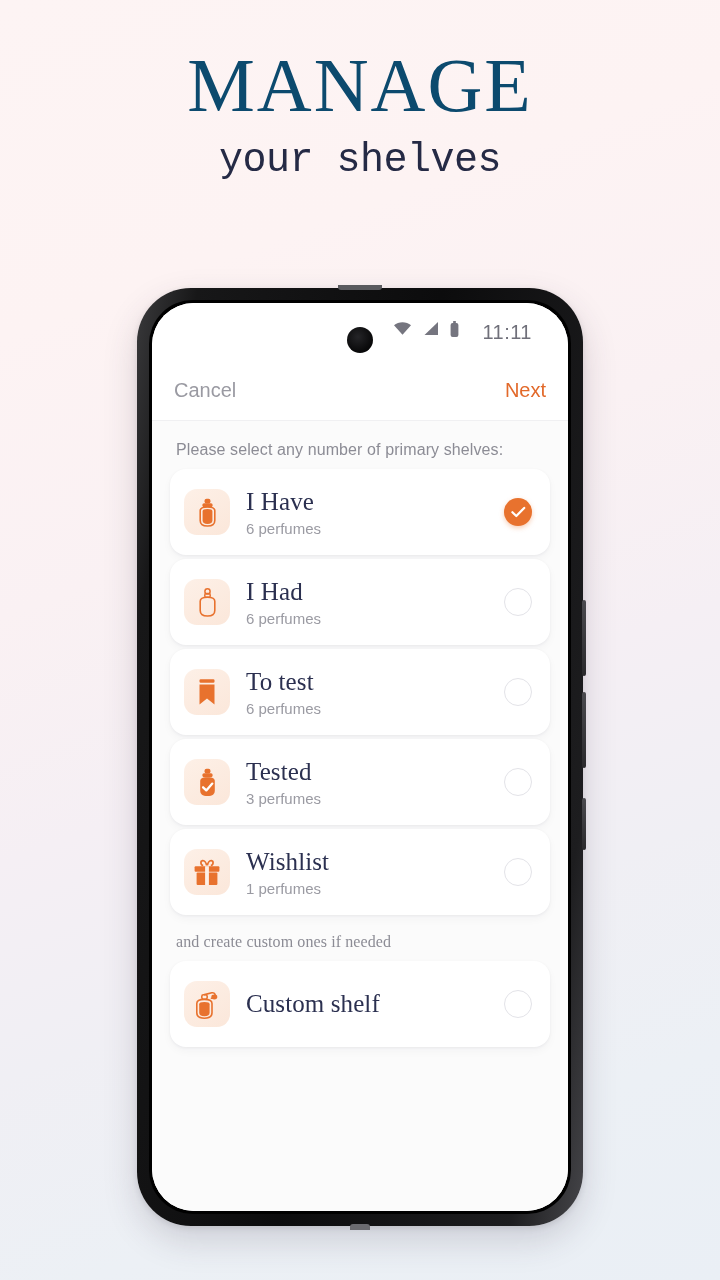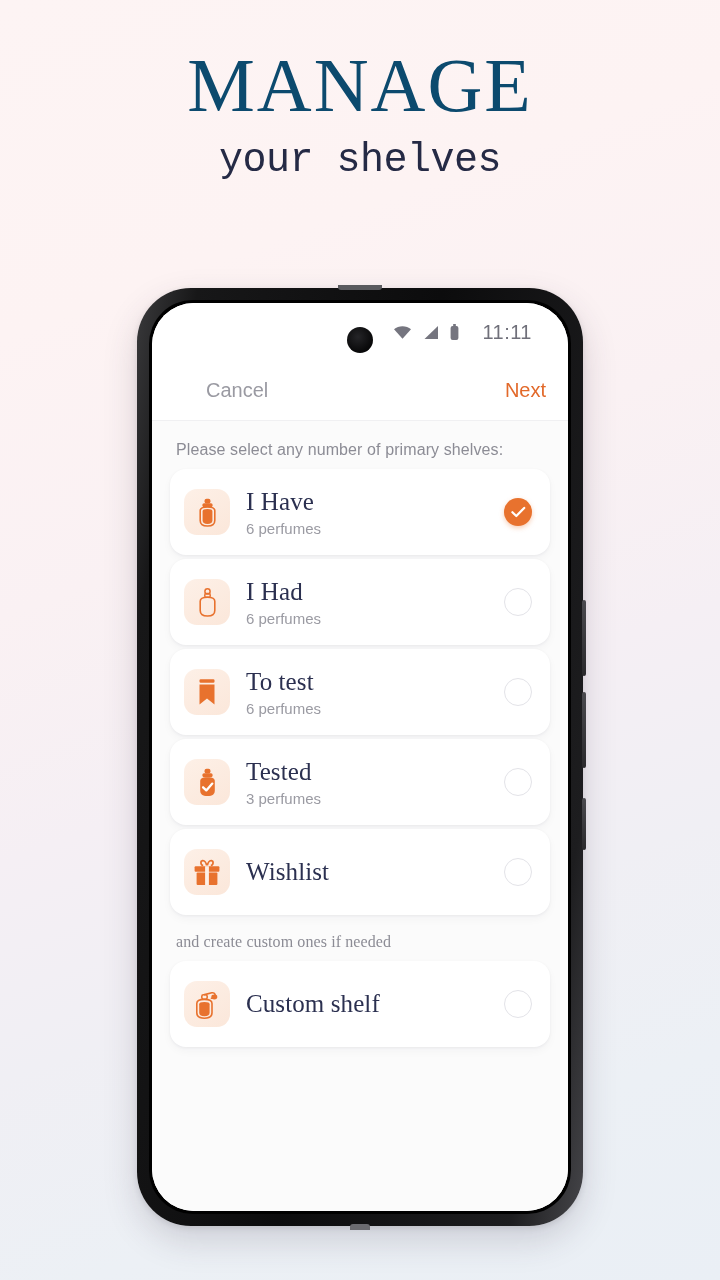--- a/index.html
+++ b/index.html
@@ -89,36 +89,36 @@
     display:flex; align-items:center; justify-content:flex-end;
     padding-right:36px;
     background:#ffffff;
   }
   .punch-hole {
     position:absolute; left:50%; transform:translateX(-50%);
     top:24px;
     width:26px; height:26px; border-radius:50%;
     background:radial-gradient(circle at 42% 38%, #252528 0%, #0b0b0c 62%, #000 100%);
   }
-  .status-icons { display:flex; align-items:flex-end; gap:11px; }
+  .status-icons { display:flex; align-items:flex-start; gap:11px; }
   .ico { display:block; }
   .status-time {
     font-size:20px; color:#70707a; margin-left:12px; letter-spacing:0.5px;
   }
 
   
   .navbar {
     height:60px;
     display:flex; align-items:center; justify-content:space-between;
     padding:0 22px;
     background:#ffffff;
     border-bottom:1px solid #f0f0f2;
   }
   .nav-cancel {
-    font-size:20px; color:#9a9aa2; font-family:"Liberation Sans", sans-serif;margin-left:32px;
+    font-size:20px; color:#9a9aa2; font-family:"Liberation Sans", sans-serif;
   }
   .nav-title {
     font-family:"Liberation Serif", serif;
     font-size:23px; color:#2b3050; letter-spacing:0.2px;
   }
   .nav-next {
     font-size:20px; color:#e2692a; font-family:"Liberation Sans", sans-serif;
   }
 
   
@@ -293,20 +293,21 @@
             <svg width="28" height="27" viewBox="0 0 28 27">
               <path d="M10.2 6.4 C7.6 6.4 7.0 2.0 9.6 1.6 C11.6 1.3 13.2 4.0 13.6 6.4" fill="none" stroke="#e8722e" stroke-width="1.7"></path>
               <path d="M17.8 6.4 C20.4 6.4 21.0 2.0 18.4 1.6 C16.4 1.3 14.8 4.0 14.4 6.4" fill="none" stroke="#e8722e" stroke-width="1.7"></path>
               <rect x="1.6" y="7.2" width="24.8" height="5.6" rx="1" fill="#e8722e"></rect>
               <rect x="3.6" y="13.4" width="20.8" height="12.6" rx="1" fill="#e8722e"></rect>
               <rect x="12.1" y="7.2" width="3.8" height="18.8" fill="#fdf0e7"></rect>
             </svg>
           </div>
           <div class="card-text">
             <div class="card-title">Wishlist</div>
+            <div class="card-sub">1 perfumes</div>
           </div>
           <div class="radio"></div>
         </div>
 
         <div class="section-label second">and create custom ones if needed</div>
 
         <div class="card">
           <div class="icon-tile">
             <svg width="30" height="29" viewBox="0 0 30 29">
               <rect x="9.8" y="4.8" width="5.4" height="4.4" rx="1.6" fill="none" stroke="#e8722e" stroke-width="1.6"></rect>

